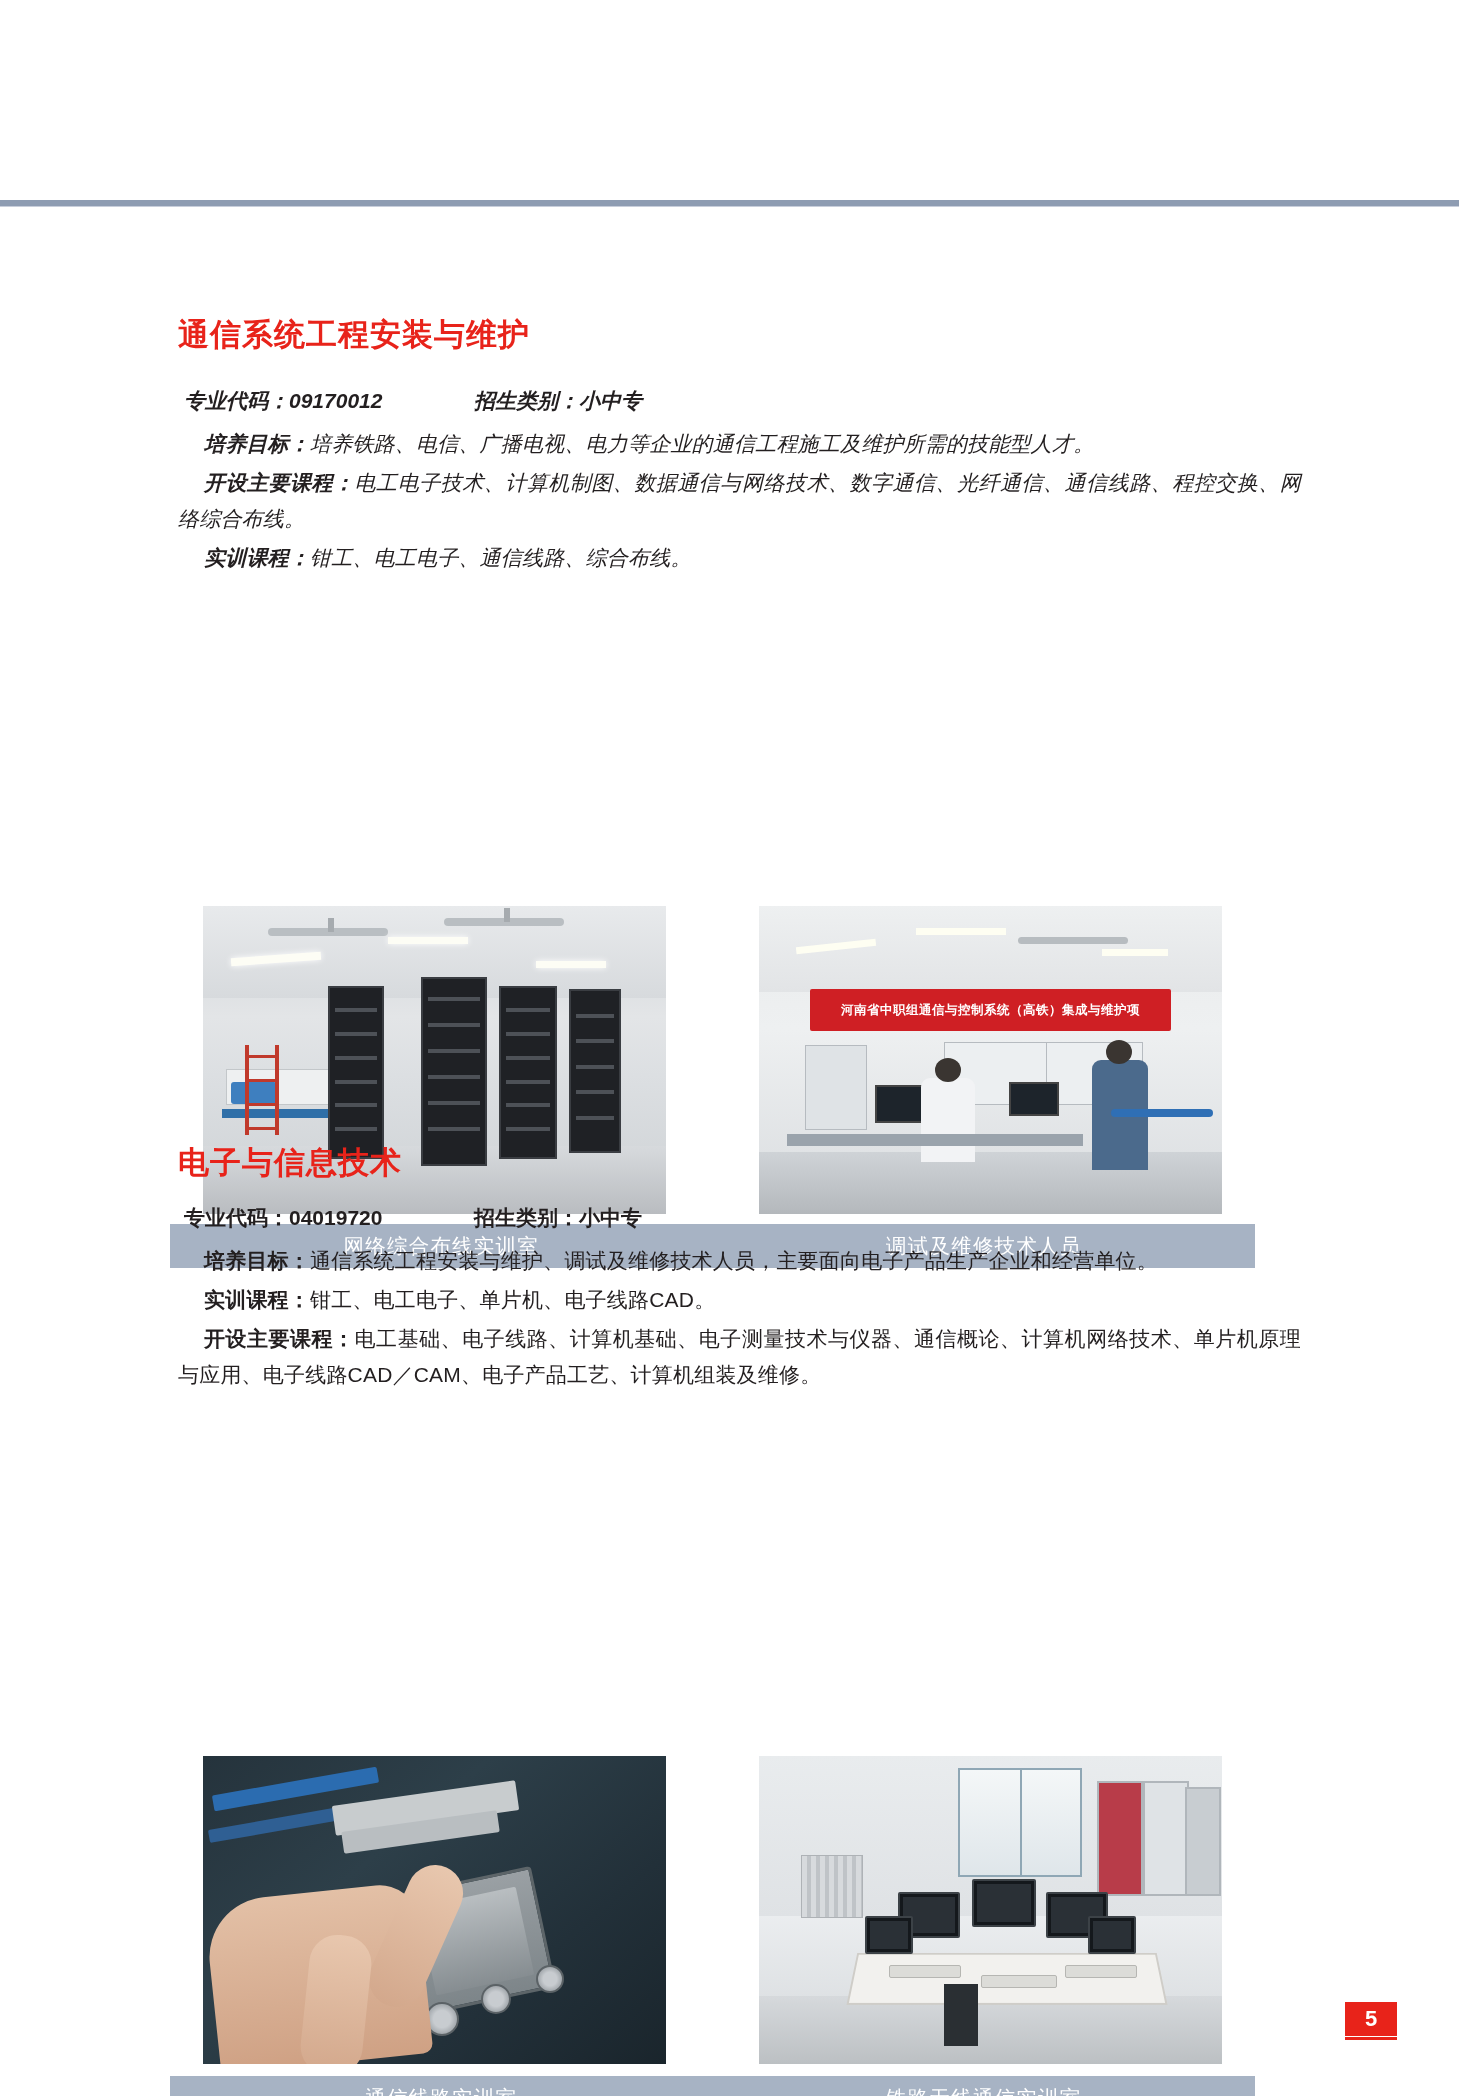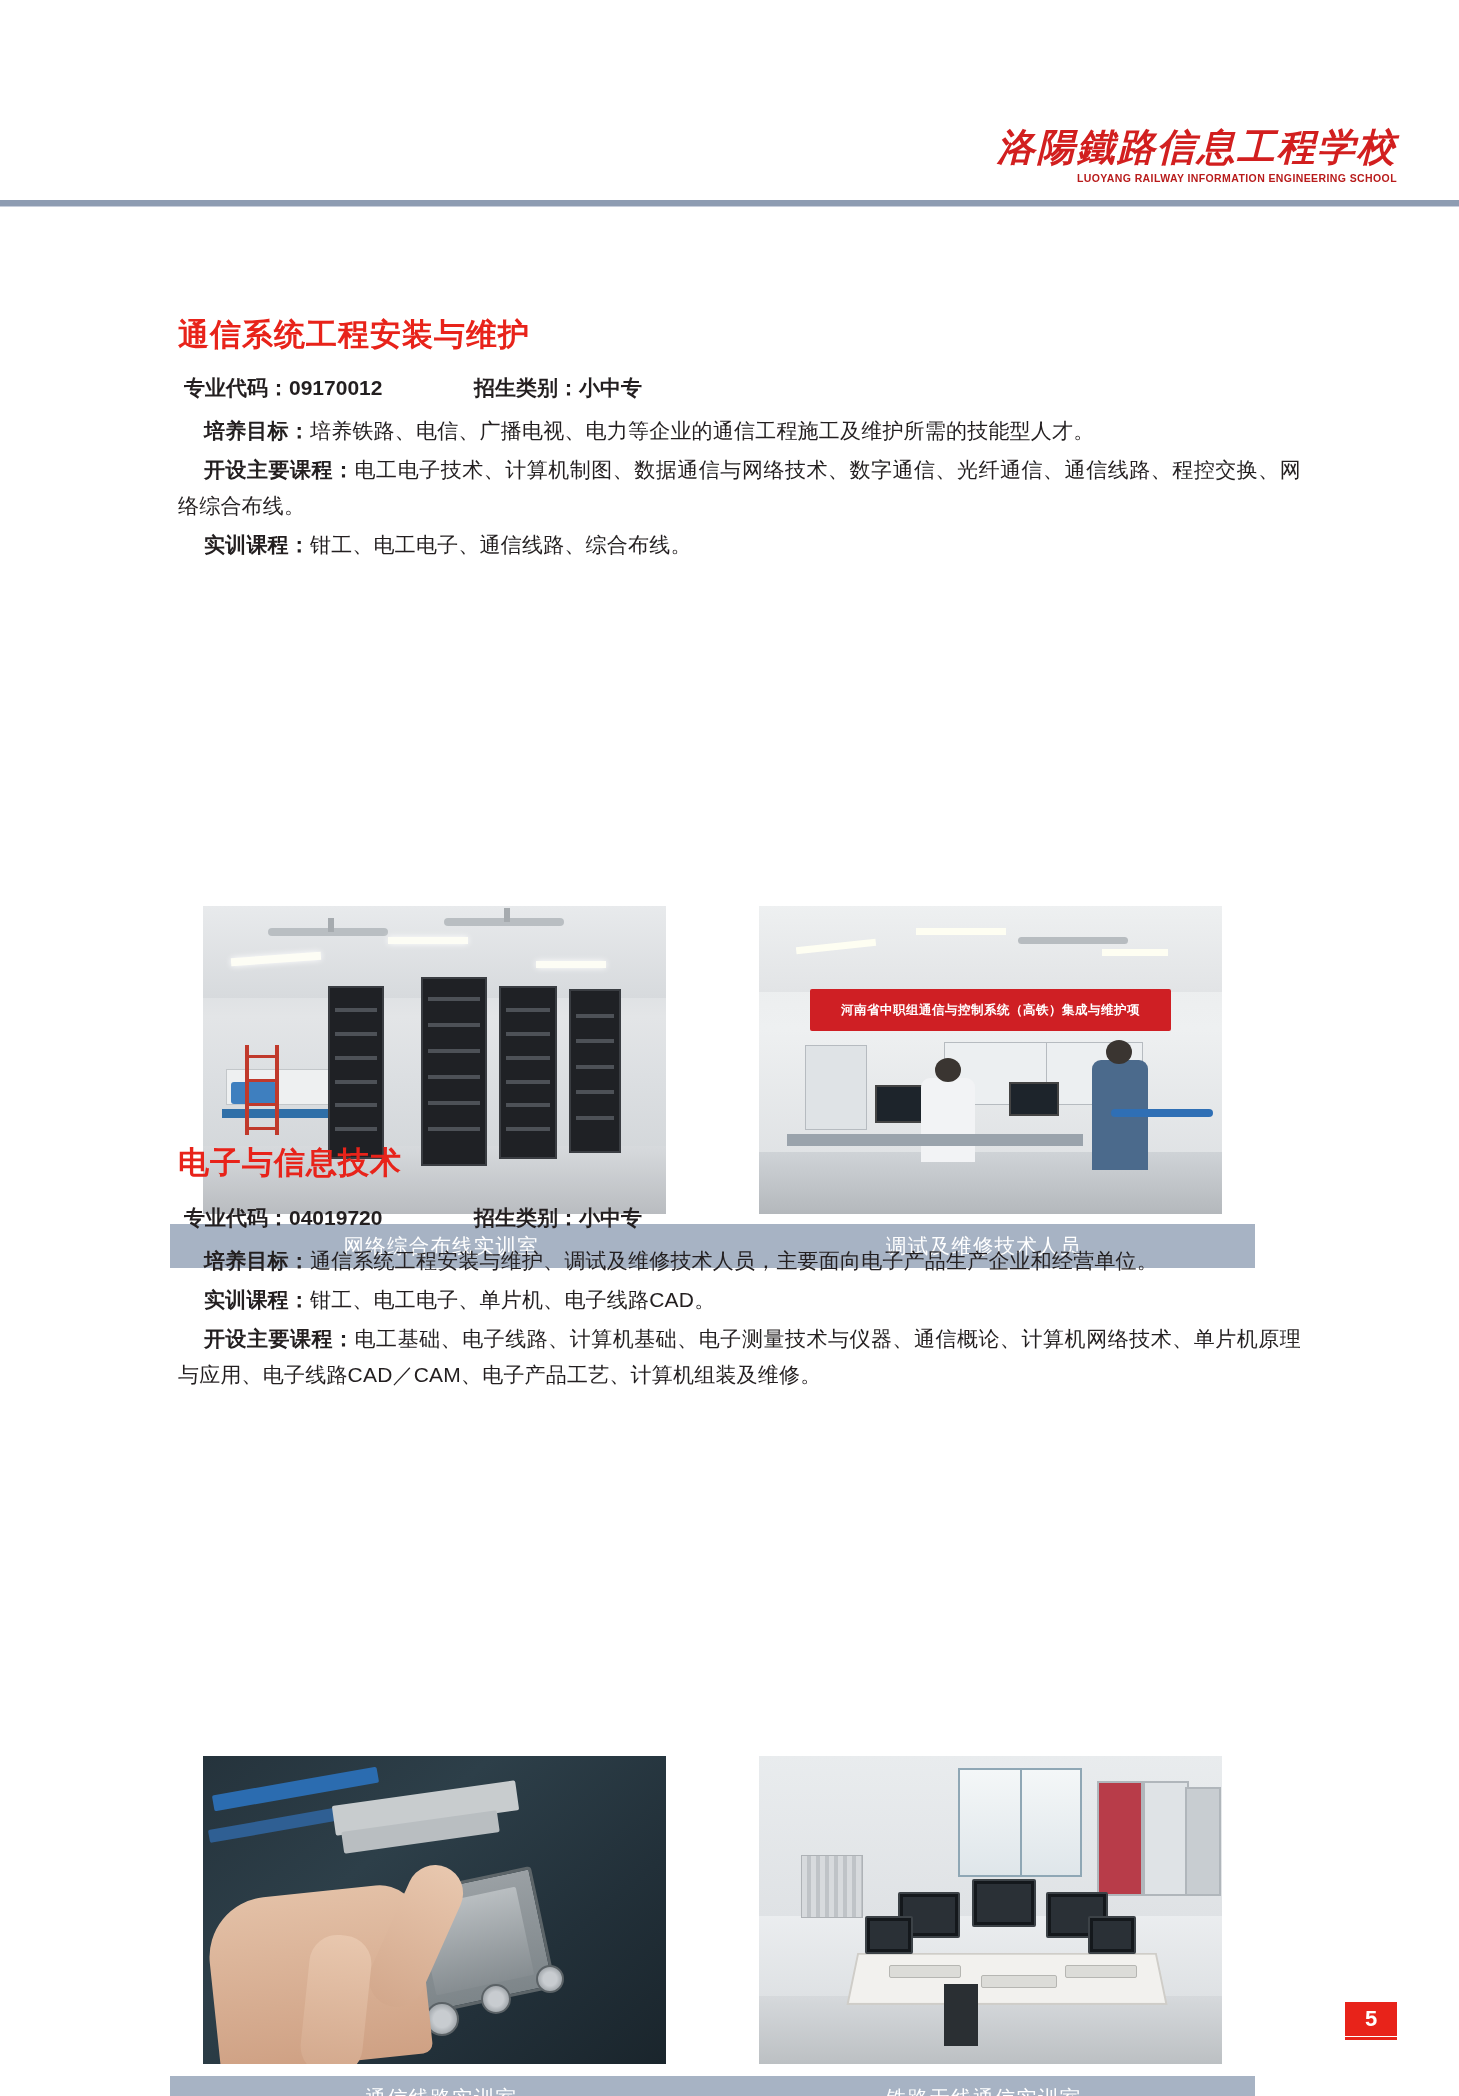--- a/index.html
+++ b/index.html
@@ -95,21 +95,21 @@
     line-height: 1.72;
     letter-spacing: 0.2px;
     text-align: justify;
   }
   .para b { font-weight: bold; }
   .bodyblock {
     position: absolute;
     width: 1123px;
     left: 178px;
   }
-  .sec1-body { top: 168px; }
+  .sec1-body { top: 181px; font-style: italic; }
   .sec2-body { top: 998px; }
 
   .row-code {
     display: flex;
     font-size: 21px;
     font-weight: bold;
     color: #231f20;
     margin-bottom: 11px;
     padding-left: 6px;
   }
@@ -292,24 +292,20 @@
   .phD .kb3 { left:66%; top:68%; width:70px; }
   .phD .tower { position:absolute; left:40%; top:74%; width:34px; height:62px; background:#2a2f33; }
   .phD .floor { position:absolute; left:0; bottom:0; width:100%; height:22%; background:linear-gradient(#d6d9dc,#bcc0c3); }
 </style>
 </head>
 <body>
 
 <div class="page">
 
   <div class="header">
-    <div class="logo-block">
-      <div class="logo-cn">洛陽鐵路信息工程学校</div>
-      <div class="logo-en">LUOYANG RAILWAY INFORMATION ENGINEERING SCHOOL</div>
-    </div>
     <div class="header-rule"></div>
     <div class="header-rule-thin"></div>
   </div>
 
   <div class="content">
 
     <h1 class="sec-title sec1-title">通信系统工程安装与维护</h1>
 
     <div class="bodyblock sec1-body">
       <div class="row-code">

